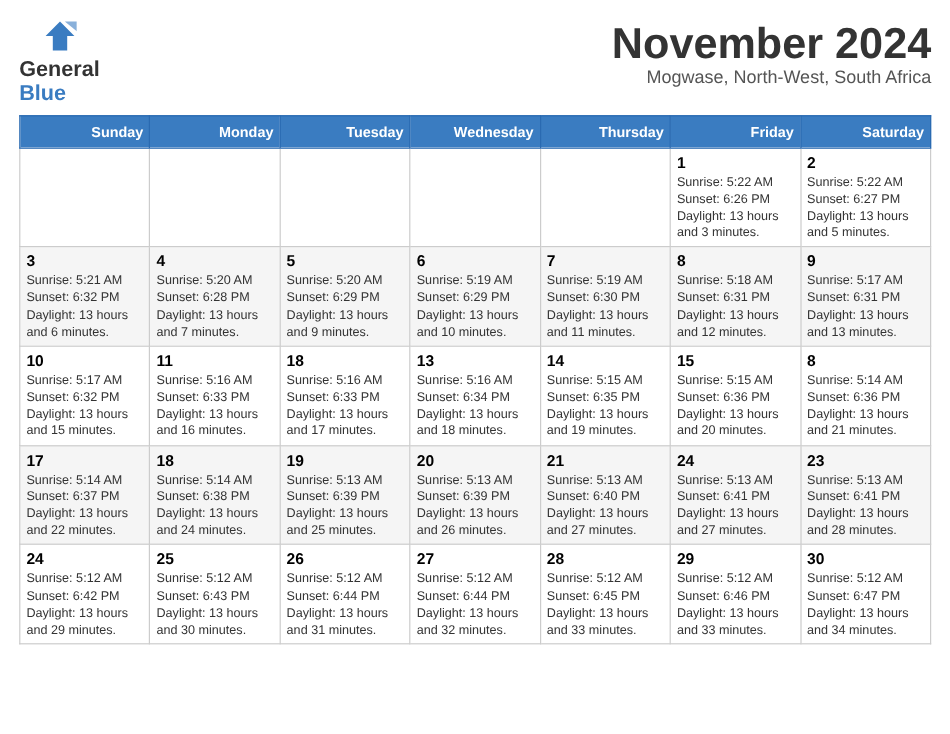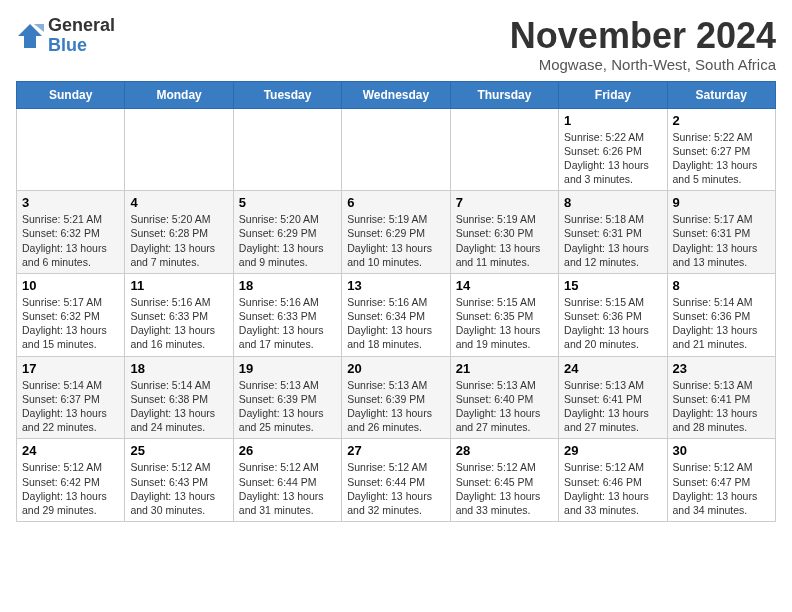--- a/index.html
+++ b/index.html
@@ -13,20 +13,21 @@
     .header {
       display: flex;
       align-items: flex-start;
       justify-content: space-between;
       margin-bottom: 8px;
     }
     .logo {
       display: flex;
       align-items: center;
       gap: 4px;
+      flex-direction: column;
     }
     .logo-text {
       font-size: 18px;
       font-weight: bold;
       line-height: 1.1;
     }
     .logo-general { color: #333; }
     .logo-blue { color: #3a7cc1; }
     .logo-icon {
       width: 28px;
@@ -46,21 +47,21 @@
       color: #555;
     }
     table {
       width: 100%;
       border-collapse: collapse;
       font-size: 11px;
     }
     thead tr th {
       background: #3a7cc1;
       color: #fff;
-      text-align: center;
+      text-align: right;
       padding: 6px 5px;
       font-size: 12px;
       font-weight: bold;
       border: 1px solid #2a6ab1;
     }
     tbody tr td {
       border: 1px solid #ccc;
       vertical-align: top;
       padding: 4px 5px;
       width: calc(100% / 7);

